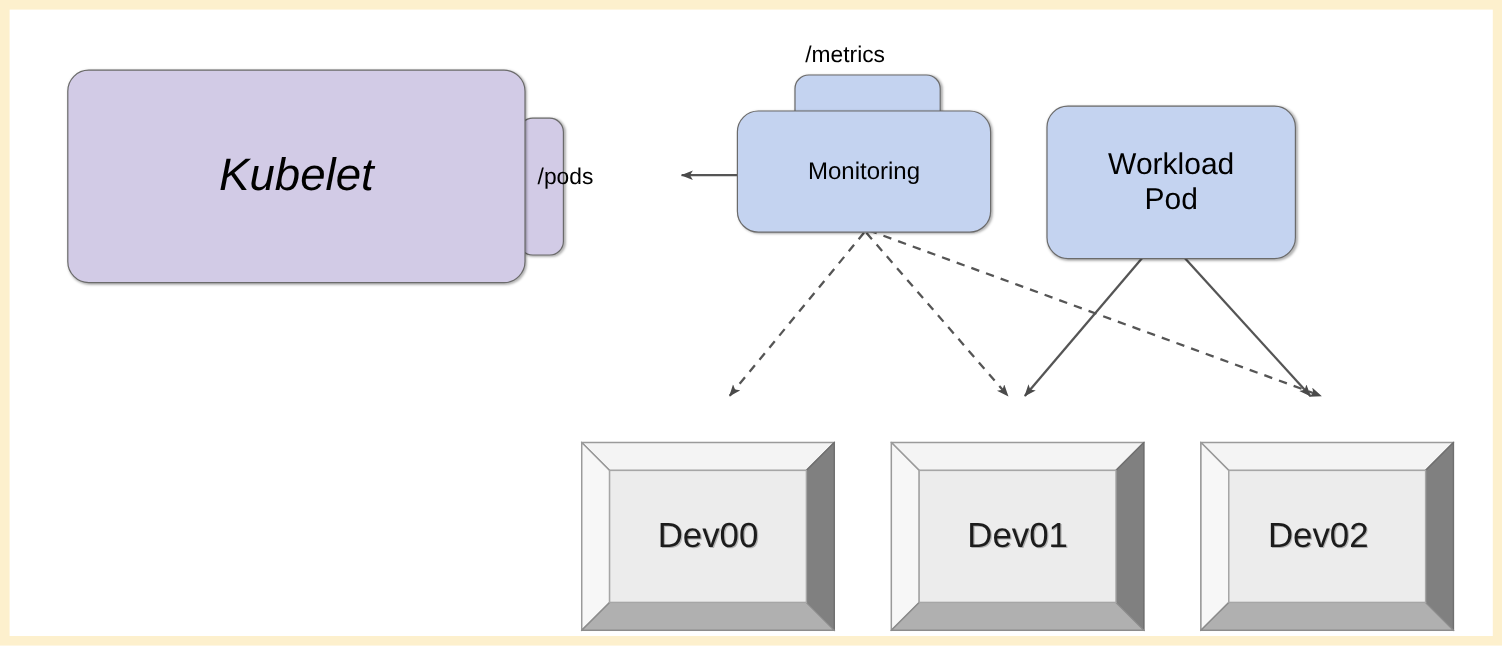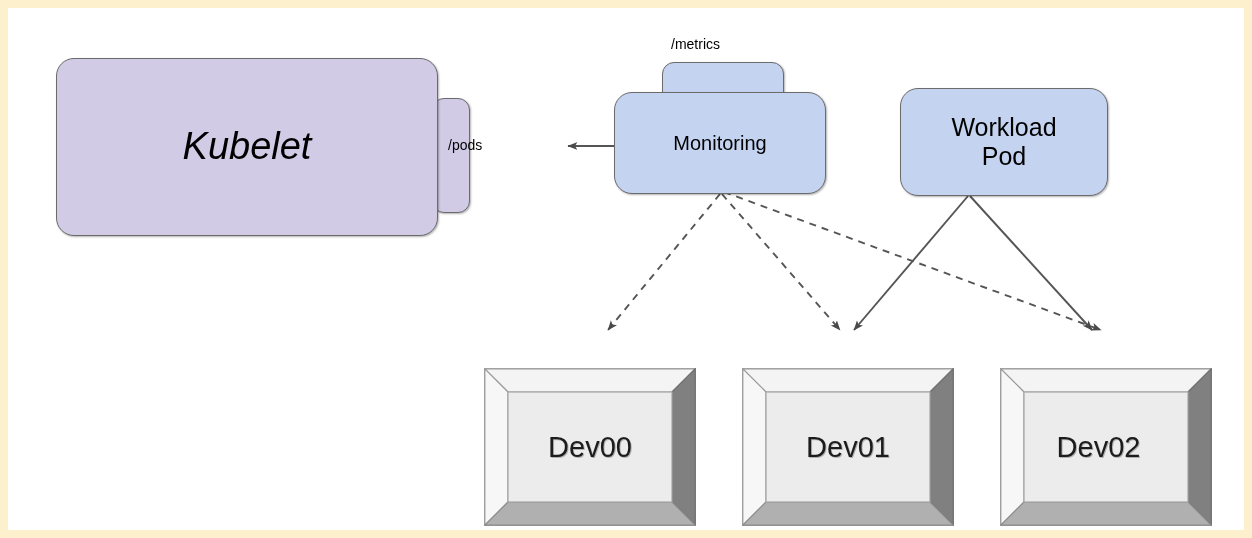--- a/index.html
+++ b/index.html
@@ -55,21 +55,21 @@
     border-radius: 12px;
     box-shadow: 1px 1px 2px rgba(0,0,0,0.30);
   }
   .tab-purple { background: #d2cbe6; }
   .tab-blue   { background: #c4d3f0; }
 
   .edge-label {
     position: absolute;
     color: #000000;
     white-space: nowrap;
-    font-size: 14px;
+    font-size: 19px;
   }
 
   
   .device {
     position: absolute;
     box-sizing: border-box;
     margin-top: 31px;
   }
   .device svg { display: block; }
   .device .dev-label {
@@ -143,21 +143,21 @@
     <div class="edge-label" style="left:440px; top:129px;">/pods</div>
 
     <div class="tab tab-blue" style="left:654px; top:54px; width:122px; height:52px;"></div>
 
     <div class="edge-label" style="left:663px; top:28px;">/metrics</div>
 
     <div class="node node-blue" style="left:606px; top:84px; width:212px; height:102px; font-size:20px; flex-direction:column;">
       <span>Monitoring</span>
     </div>
 
-    <div class="node node-blue" style="left:864px; top:80px; width:208px; height:108px; font-size:25px; flex-direction:column;margin-left:28px;">
+    <div class="node node-blue" style="left:864px; top:80px; width:208px; height:128px; font-size:25px; flex-direction:column;">
       <span>Workload</span>
       <span>Pod</span>
     </div>
 
     <div class="device" style="left:476px; top:329px; width:212px; height:158px;">
       <svg width="212" height="158" viewBox="0 0 212 158" xmlns="http://www.w3.org/2000/svg">
         <rect x="0.8" y="0.8" width="210.4" height="156.4" fill="#ebebeb" stroke="#9a9a9a" stroke-width="1.4"></rect>
         <polygon points="0.8,0.8 211.2,0.8 188,24 24,24" fill="#f4f4f4" stroke="#9a9a9a" stroke-width="1.2"></polygon>
         <polygon points="0.8,0.8 24,24 24,134 0.8,157.2" fill="#f7f7f7" stroke="#9a9a9a" stroke-width="1.2"></polygon>
         <polygon points="211.2,0.8 211.2,157.2 188,134 188,24" fill="#808080" stroke="#6f6f6f" stroke-width="1.2"></polygon>

